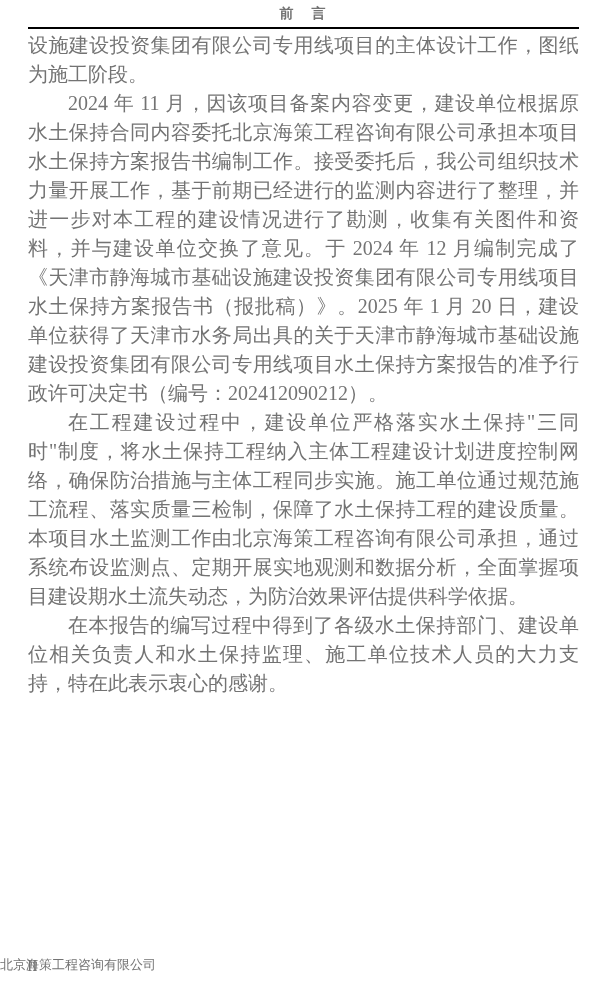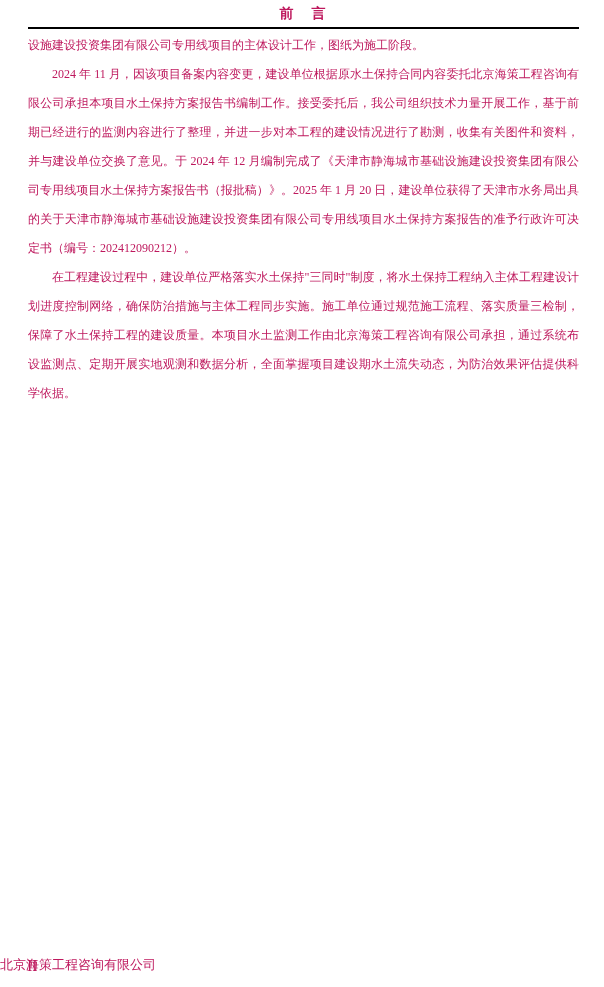--- a/index.html
+++ b/index.html
@@ -7,21 +7,21 @@
     padding: 0;
     background: #888;
   }
   .page {
     position: relative;
     width: 604px;
     height: 987px;
     margin: 0 auto;
     background: #ffffff;
     font-family: "Liberation Serif", "DejaVu Serif", serif;
-    color: #be185d;
+    color: #737373;
     overflow: hidden;
   }
   .page-header {
     position: absolute;
     top: 4px;
     left: 28px;
     right: 25px;
     text-align: center;
     border-bottom: 2px solid #000;
     padding-bottom: 5px;
@@ -30,21 +30,21 @@
     font-size: 14px;
     font-weight: bold;
     letter-spacing: 2px;
     line-height: 15px;
   }
   .doc-body {
     position: absolute;
     top: 31px;
     left: 28px;
     right: 25px;
-    font-size: 12px;
+    font-size: 20px;
     line-height: 29px;
     text-align: justify;
   }
   .doc-body p {
     margin: 0;
     text-indent: 2em;
   }
   .doc-body p.continuation {
     text-indent: 0;
   }
@@ -78,20 +78,21 @@
 <div class="page">
 
   <div class="page-header">
     <span class="title">前　言</span>
   </div>
 
   <div class="doc-body">
     <p class="continuation">设施建设投资集团有限公司专用线项目的主体设计工作，图纸为施工阶段。</p>
     <p>2024 年 11 月，因该项目备案内容变更，建设单位根据原水土保持合同内容委托北京海策工程咨询有限公司承担本项目水土保持方案报告书编制工作。接受委托后，我公司组织技术力量开展工作，基于前期已经进行的监测内容进行了整理，并进一步对本工程的建设情况进行了勘测，收集有关图件和资料，并与建设单位交换了意见。于 2024 年 12 月编制完成了《天津市静海城市基础设施建设投资集团有限公司专用线项目水土保持方案报告书（报批稿）》。2025 年 1 月 20 日，建设单位获得了天津市水务局出具的关于天津市静海城市基础设施建设投资集团有限公司专用线项目水土保持方案报告的准予行政许可决定书（编号：202412090212）。</p>
     <p>在工程建设过程中，建设单位严格落实水土保持"三同时"制度，将水土保持工程纳入主体工程建设计划进度控制网络，确保防治措施与主体工程同步实施。施工单位通过规范施工流程、落实质量三检制，保障了水土保持工程的建设质量。本项目水土监测工作由北京海策工程咨询有限公司承担，通过系统布设监测点、定期开展实地观测和数据分析，全面掌握项目建设期水土流失动态，为防治效果评估提供科学依据。</p>
+    <p>在本报告的编写过程中得到了各级水土保持部门、建设单位相关负责人和水土保持监理、施工单位技术人员的大力支持，特在此表示衷心的感谢。</p>
   </div>
 
   <div class="page-footer">
     <span class="page-number">II</span>
     <span class="footer-company">北京海策工程咨询有限公司</span>
   </div>
 
 </div>
 
 </body></html>

